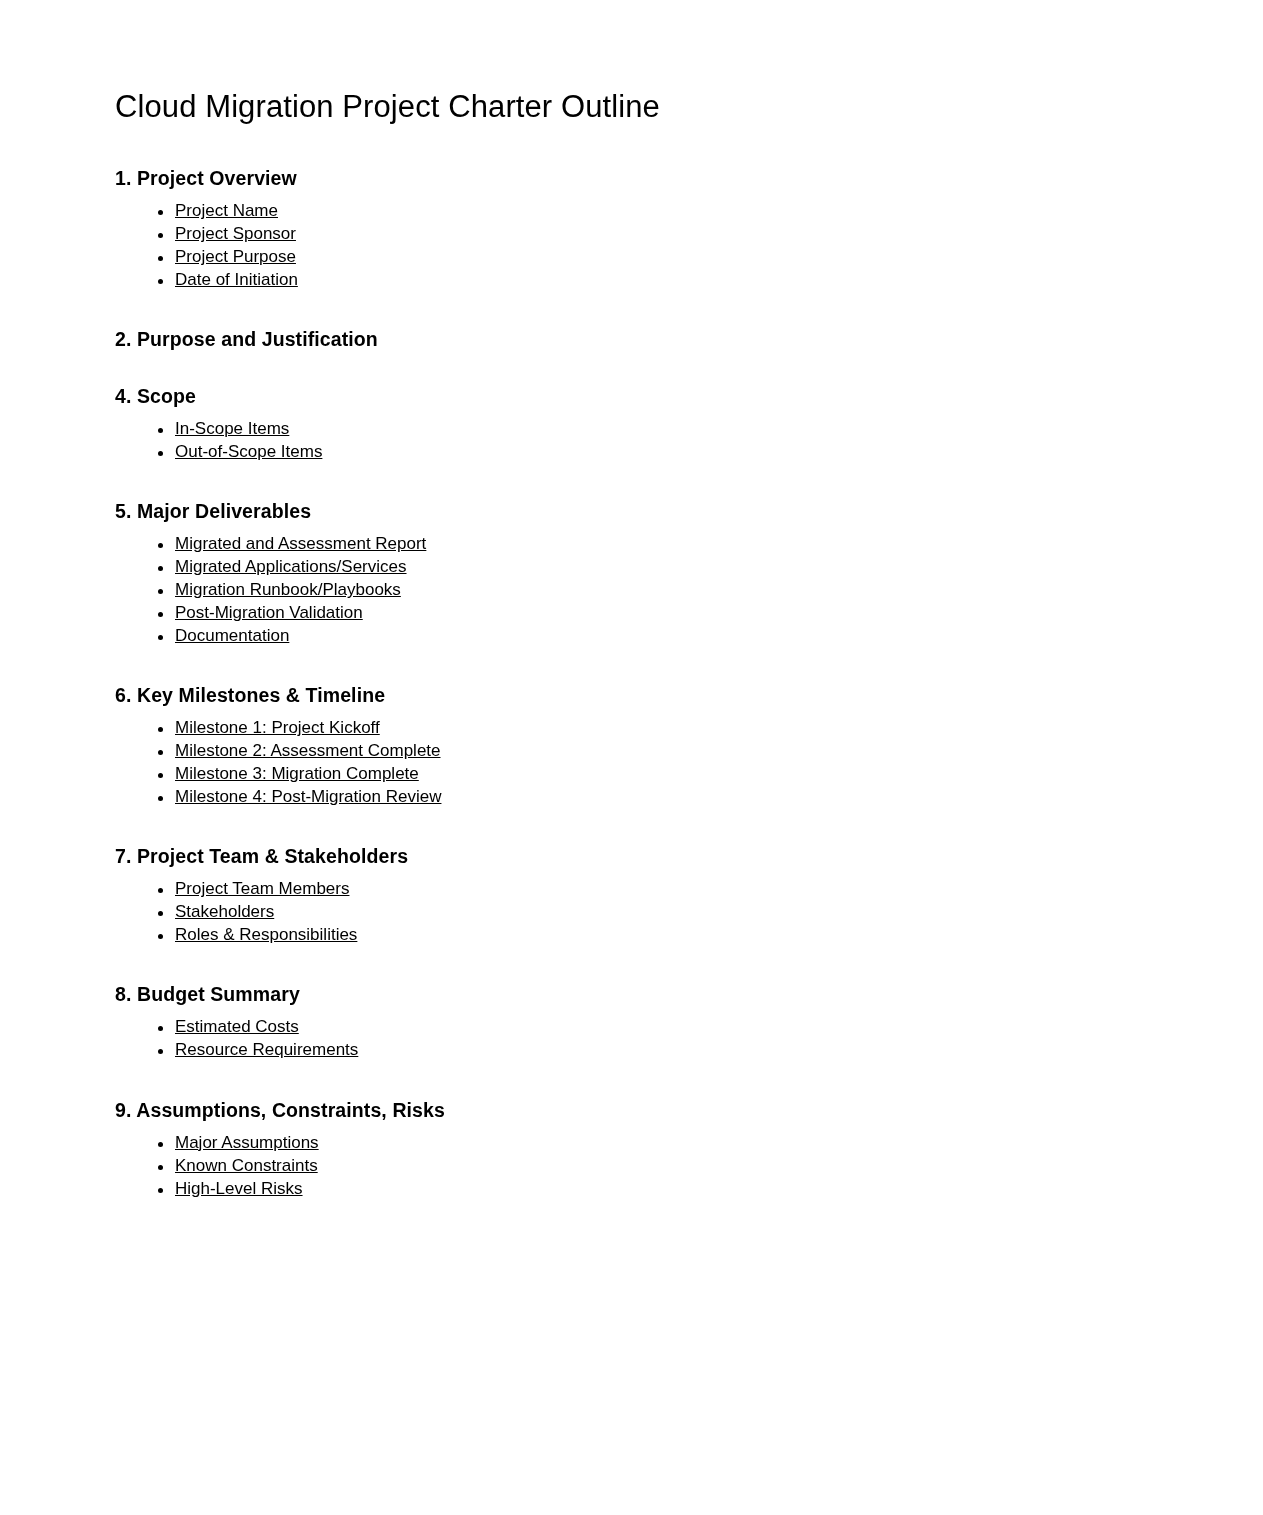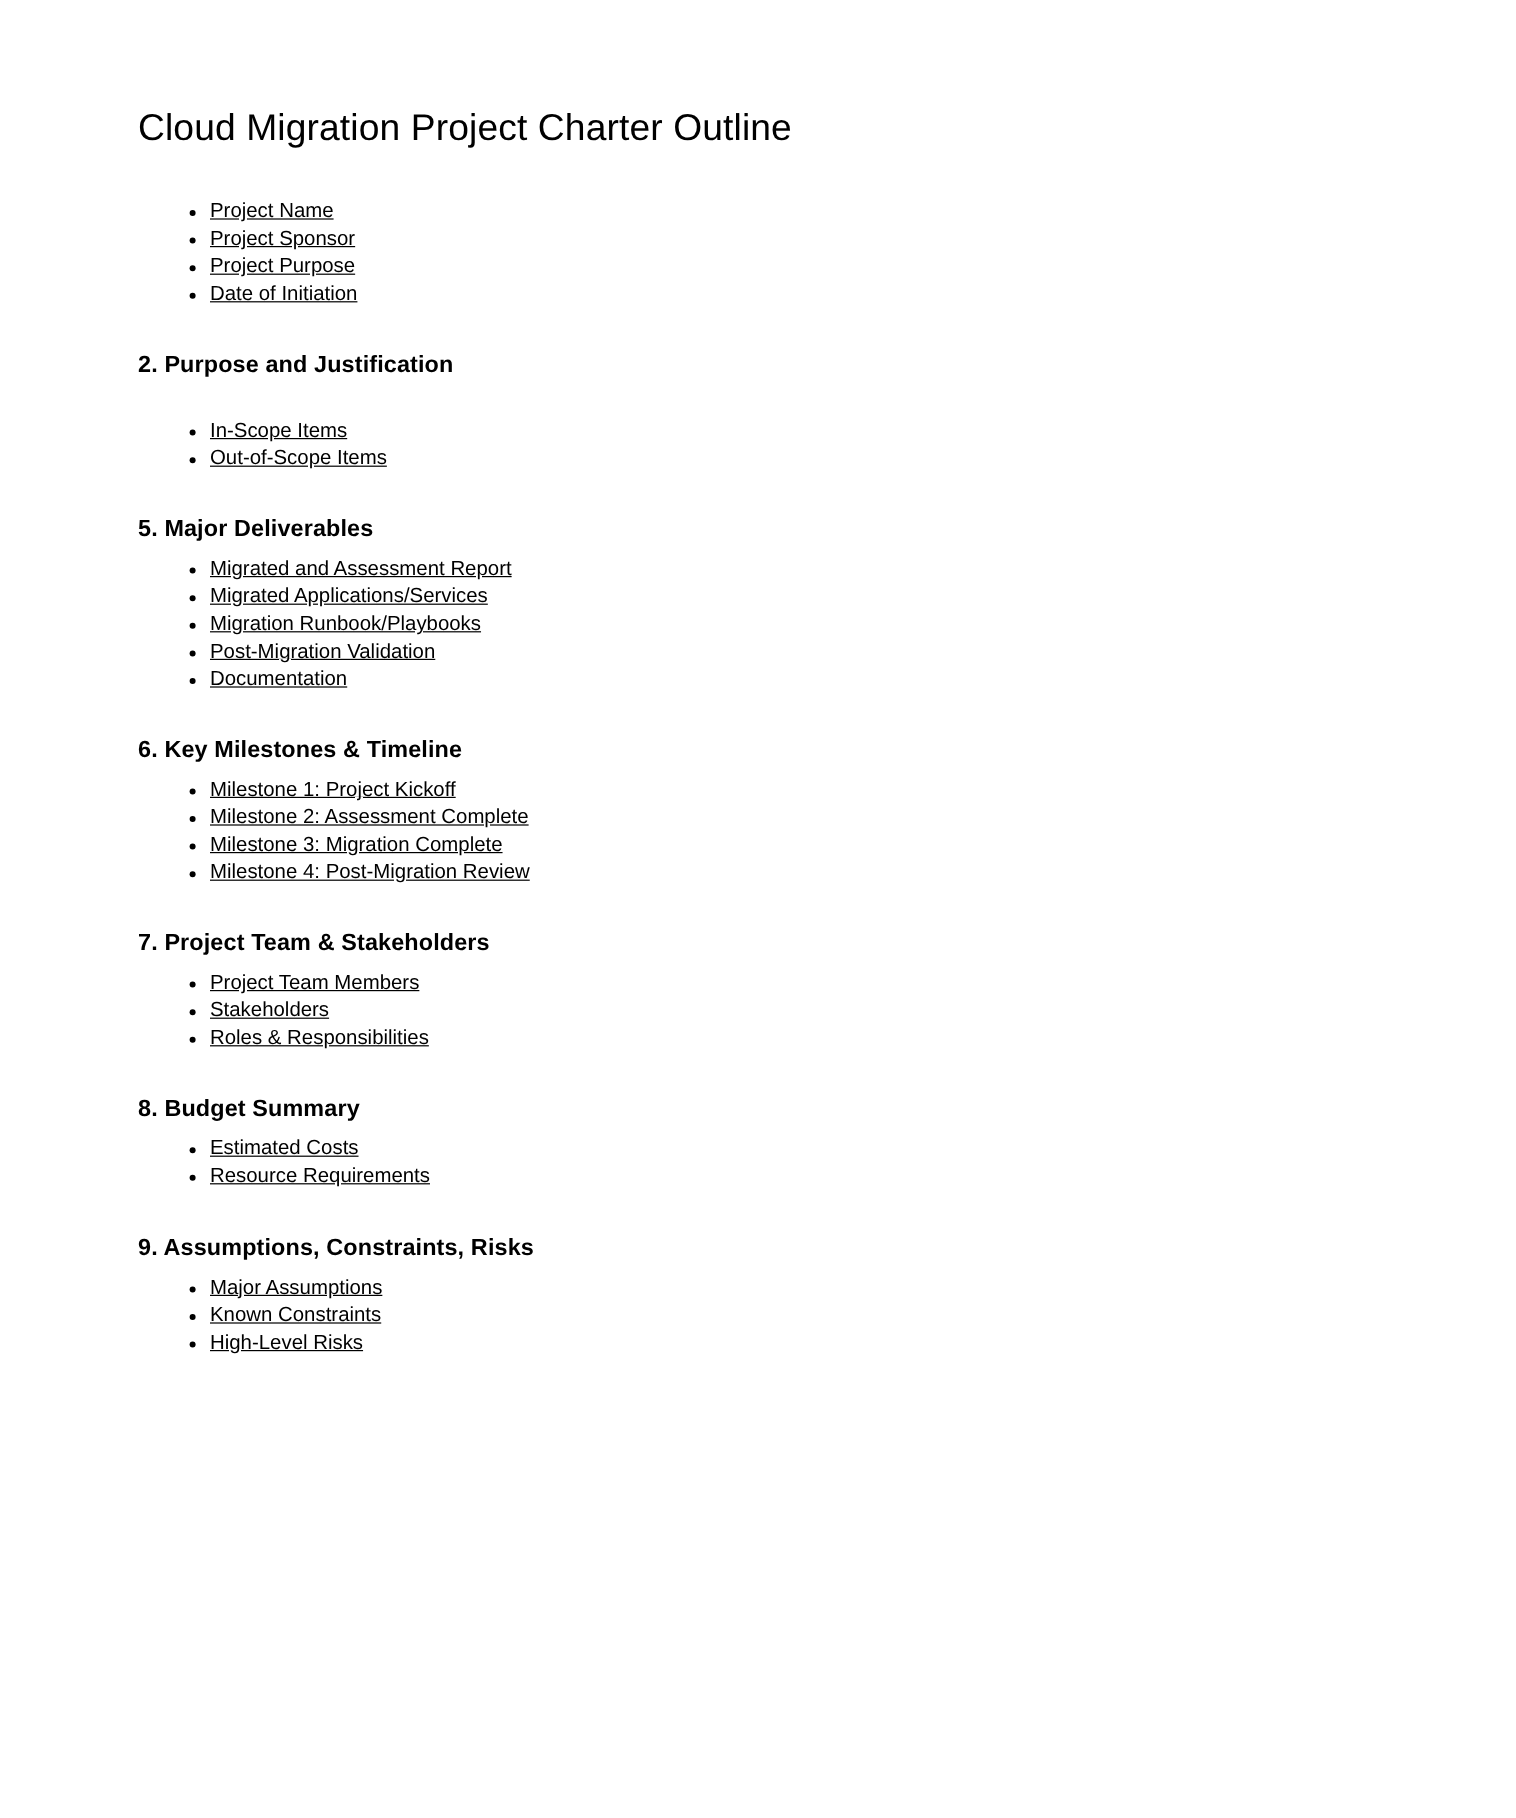--- a/index.html
+++ b/index.html
@@ -57,36 +57,38 @@
   }
 </style>
 </head>
 <body>
 
 <div class="page">
   <h1 class="doc-title">Cloud Migration Project Charter Outline</h1>
   <div>
 
     <div class="section">
+      <h2 class="section-heading">1. Project Overview</h2>
       <ul class="bullet-list">
         <li>Project Name</li>
         <li>Project Sponsor</li>
         <li>Project Purpose</li>
         <li>Date of Initiation</li>
       </ul>
     </div>
 
     <div class="section">
       <h2 class="section-heading">2. Purpose and Justification</h2>
       <ul class="bullet-list">
       </ul>
     </div>
 
 
     <div class="section">
+      <h2 class="section-heading">4. Scope</h2>
       <ul class="bullet-list">
         <li>In-Scope Items</li>
         <li>Out-of-Scope Items</li>
       </ul>
     </div>
 
     <div class="section">
       <h2 class="section-heading">5. Major Deliverables</h2>
       <ul class="bullet-list">
         <li>Migrated and Assessment Report</li>

